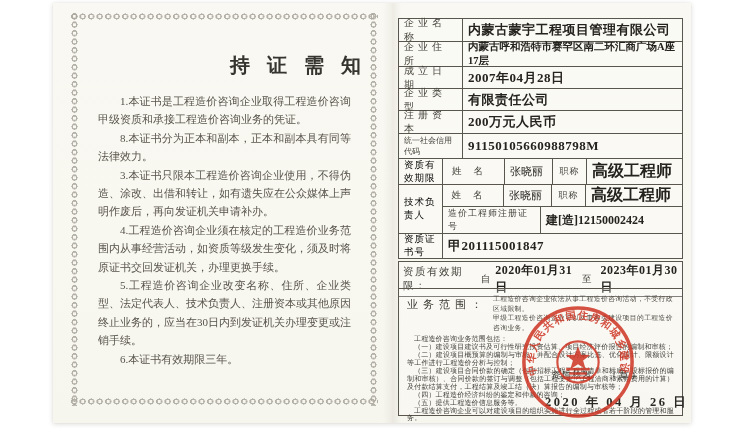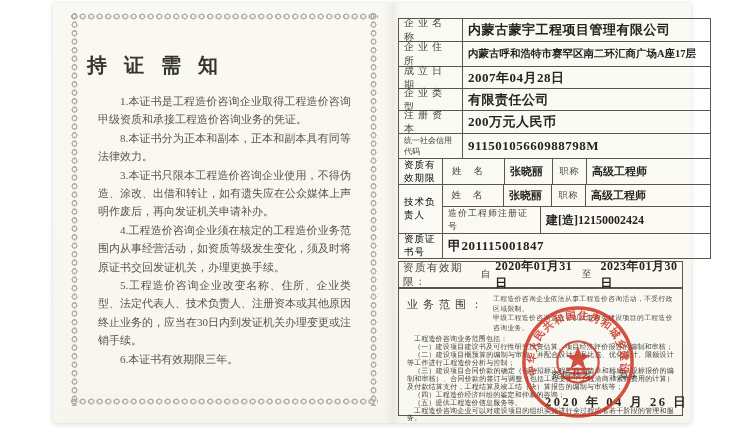--- a/index.html
+++ b/index.html
@@ -28,59 +28,59 @@
     background-size:8.5px 9px;background-repeat:repeat-x;
   }
   .chain-top{top:0;} .chain-bottom{bottom:0;}
   .chain-v{
     top:0;bottom:0;width:9px;
     background-image:radial-gradient(circle 3.2px at 4.5px 4.2px, rgba(0,0,0,0) 0 1.6px, #aba89f 1.7px 3px, rgba(0,0,0,0) 3.1px);
     background-size:9px 8.5px;background-repeat:repeat-y;
   }
   .chain-left{left:0;} .chain-right{right:0;}
   .notice-title{
-    margin:40px 0 0 0;text-align:left;
+    margin:40px 0 0 0;text-align:right;
     font-size:20px;font-weight:700;color:#35342e;
     letter-spacing:17px;text-indent:17px;
   }
   .notice-body{
     margin:13px 27px 0 28px;
   }
   .notice-body p{
     margin:0;text-indent:2em;text-align:justify;
     font-size:11px;line-height:18.4px;color:#57544b;
   }
 
   
   .right-page{position:absolute;left:345px;top:15px;width:285px;height:398px;font-size:0;}
   .boxed{border:1px solid #59564e;background:rgba(255,255,255,.25);box-sizing:border-box;}
-  .cert-table{position:absolute;left:0;top:0;width:313px;}
+  .cert-table{position:absolute;left:0;top:0;width:285px;}
   .trow{display:flex;border-bottom:1px solid #59564e;align-items:stretch;box-sizing:border-box;}
   .trow:last-child{border-bottom:none;}
   .tcell{display:flex;align-items:center;box-sizing:border-box;padding:0 5px;}
   .lbl{
     font-size:10px;color:#45433b;letter-spacing:4px;justify-content:center;
     border-right:1px solid #59564e;flex:0 0 64px;
   }
   .lbl-sm{font-size:8px;letter-spacing:0;}
   .val{flex:1;font-weight:700;color:#25231e;font-size:13px;letter-spacing:.5px;}
   .val-sm{font-size:10.5px;letter-spacing:0;}
   .h23{height:23px}.h25{height:25px}.h22{height:22px}.h26{height:26px}.h24{height:24px}.h49{height:49px}
   .lbl-n{flex:0 0 44px;font-size:9.5px;letter-spacing:1px;justify-content:center;border-right:1px solid #59564e;}
   .sub-lbl{flex:0 0 62px;font-size:9.5px;color:#45433b;letter-spacing:12px;justify-content:center;border-right:1px solid #59564e;}
-  .sub-name{flex:0 0 48px;font-weight:700;font-size:11px;color:#25231e;border-right:1px solid #59564e;justify-content:flex-start;}
+  .sub-name{flex:0 0 48px;font-weight:400;font-size:11px;color:#25231e;border-right:1px solid #59564e;justify-content:flex-start;}
   .sub-title-lbl{flex:0 0 34px;font-size:9px;color:#45433b;letter-spacing:1px;justify-content:center;border-right:1px solid #59564e;}
-  .sub-title-val{flex:1;font-weight:700;font-size:11px;color:#25231e;}
+  .sub-title-val{flex:1;font-weight:700;font-size:16px;color:#25231e;}
   .tech-right{flex:1;display:flex;flex-direction:column;}
   .tech-sub{display:flex;flex:1;border-bottom:1px solid #59564e;}
   .tech-sub:last-child{border-bottom:none;}
   .reg-lbl{flex:0 0 98px;font-size:9px;color:#45433b;letter-spacing:1px;justify-content:center;border-right:1px solid #59564e;}
   .reg-val{flex:1;font-weight:700;font-size:12px;color:#25231e;}
 
-  .validity-box{position:absolute;left:0;top:243px;width:285px;height:27px;display:flex;align-items:center;padding:0 4px;box-sizing:border-box;}
+  .validity-box{position:absolute;left:0;top:243px;width:285px;height:36px;display:flex;align-items:center;padding:0 4px;box-sizing:border-box;}
   .validity-box .vlabel{font-size:10.5px;color:#45433b;letter-spacing:1.5px;}
   .validity-box .vsep{font-size:9.5px;color:#45433b;margin:0 5px;}
   .validity-box .vdate{font-weight:700;font-size:12px;color:#25231e;letter-spacing:.5px;}
 
   .scope-box{position:absolute;left:0;top:270px;width:285px;height:128px;padding:5px 6px 8px 6px;}
   .scope-head{display:flex;align-items:flex-start;}
   .scope-lbl{font-size:11px;color:#3d3c35;letter-spacing:5px;white-space:nowrap;padding:3px 2px 0 2px;}
   .scope-intro{flex:1;padding-left:4px;}
   .scope-intro div{font-size:6.8px;line-height:9.6px;color:#504d45;letter-spacing:.4px;}
   .scope-detail{margin:4px 2px 0 2px;}

